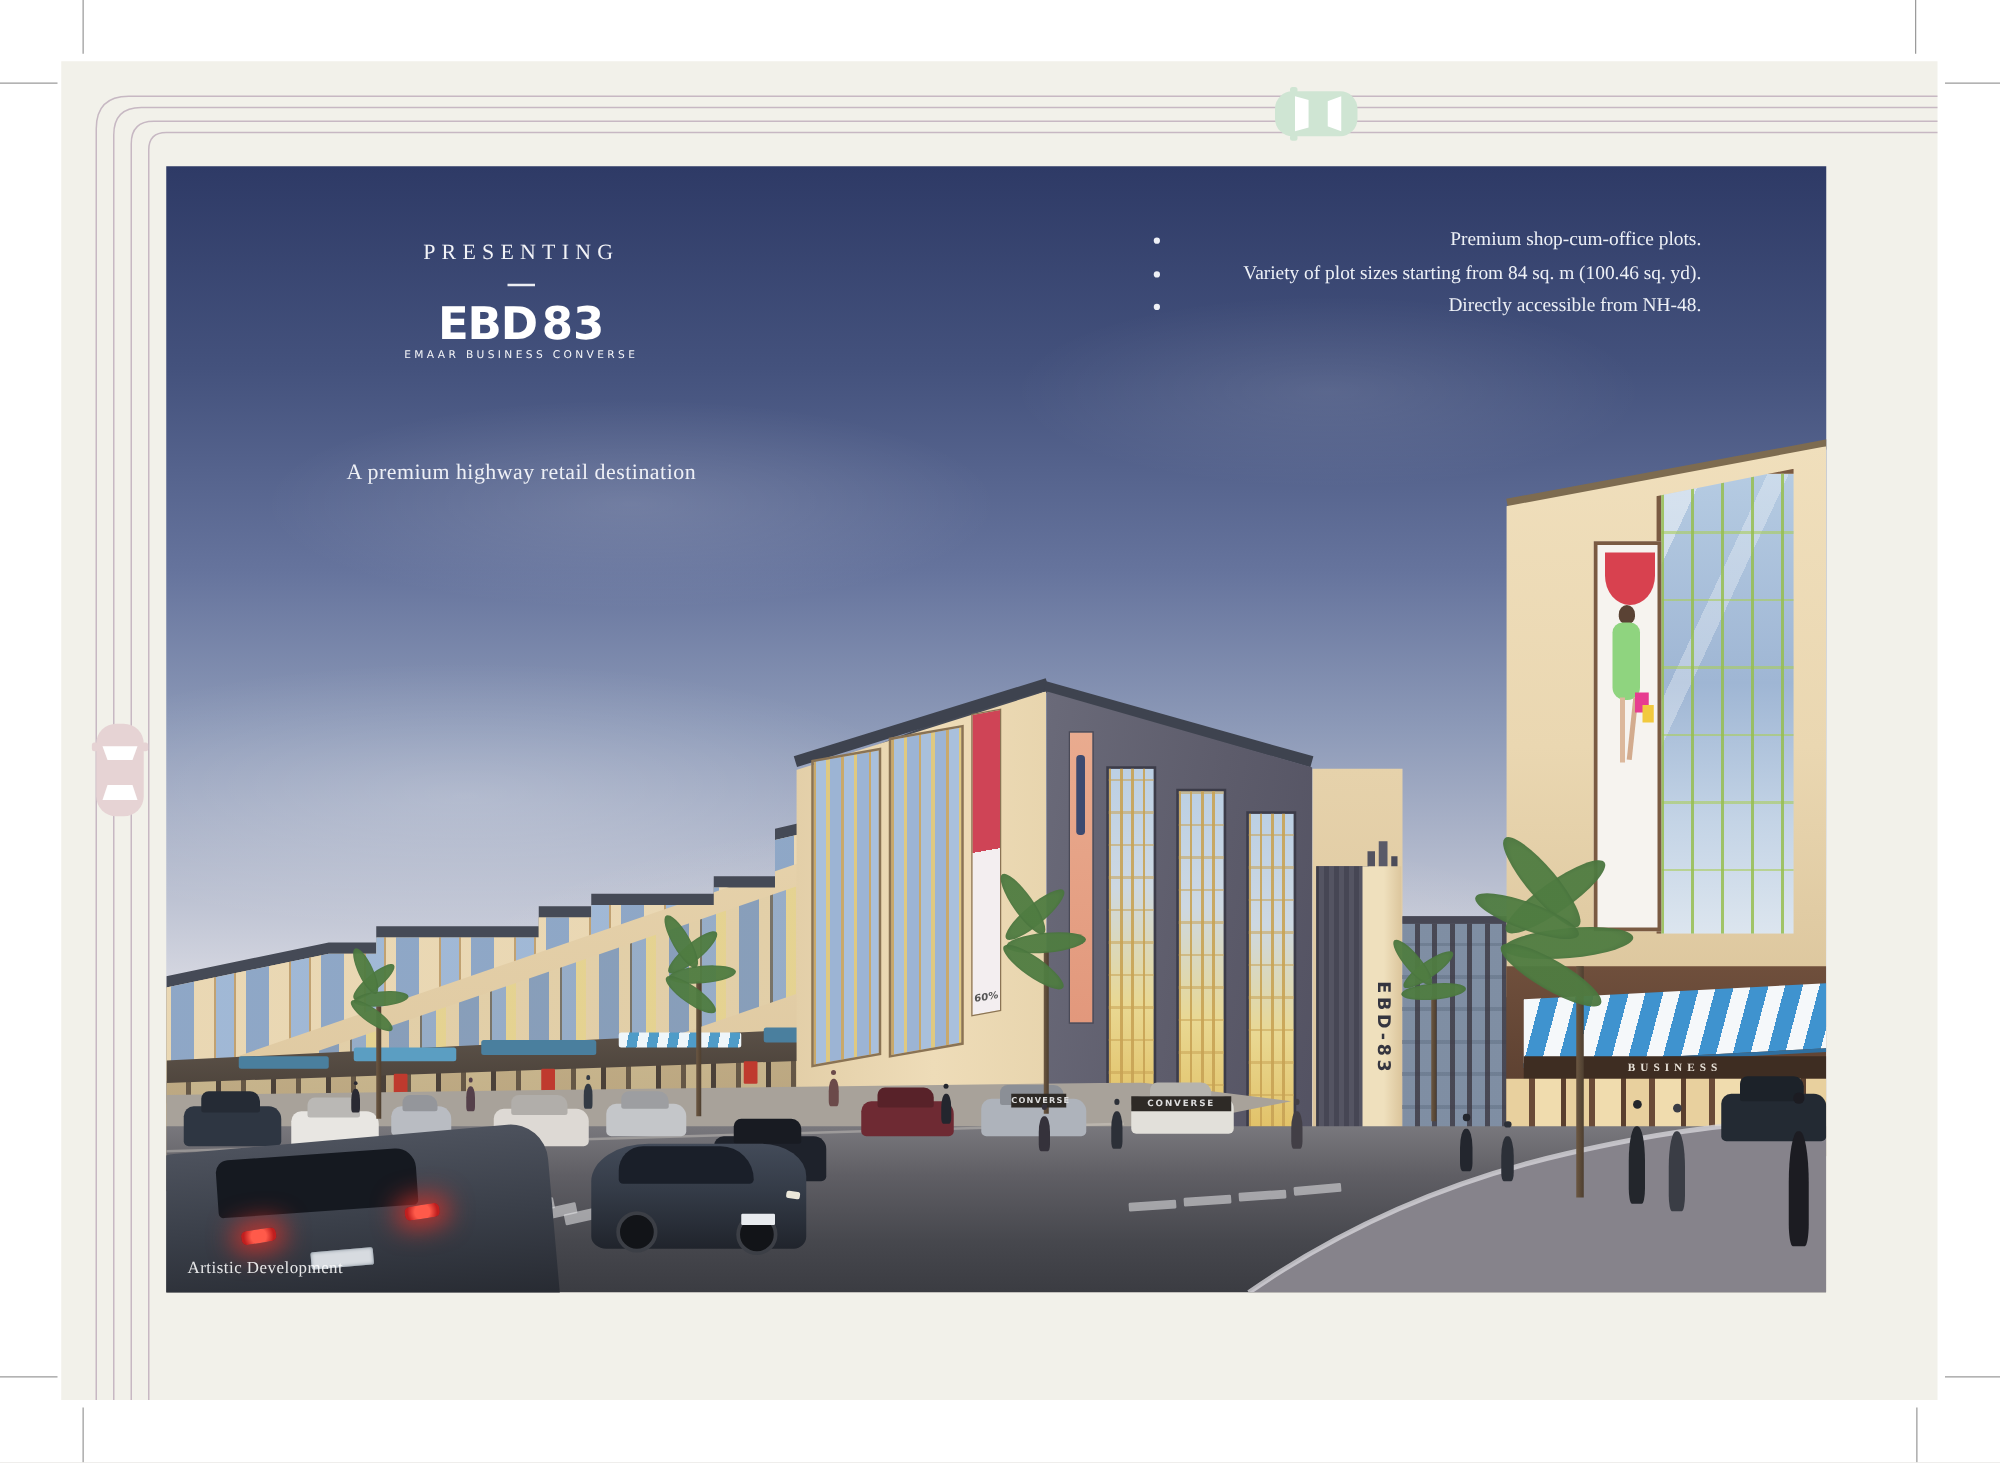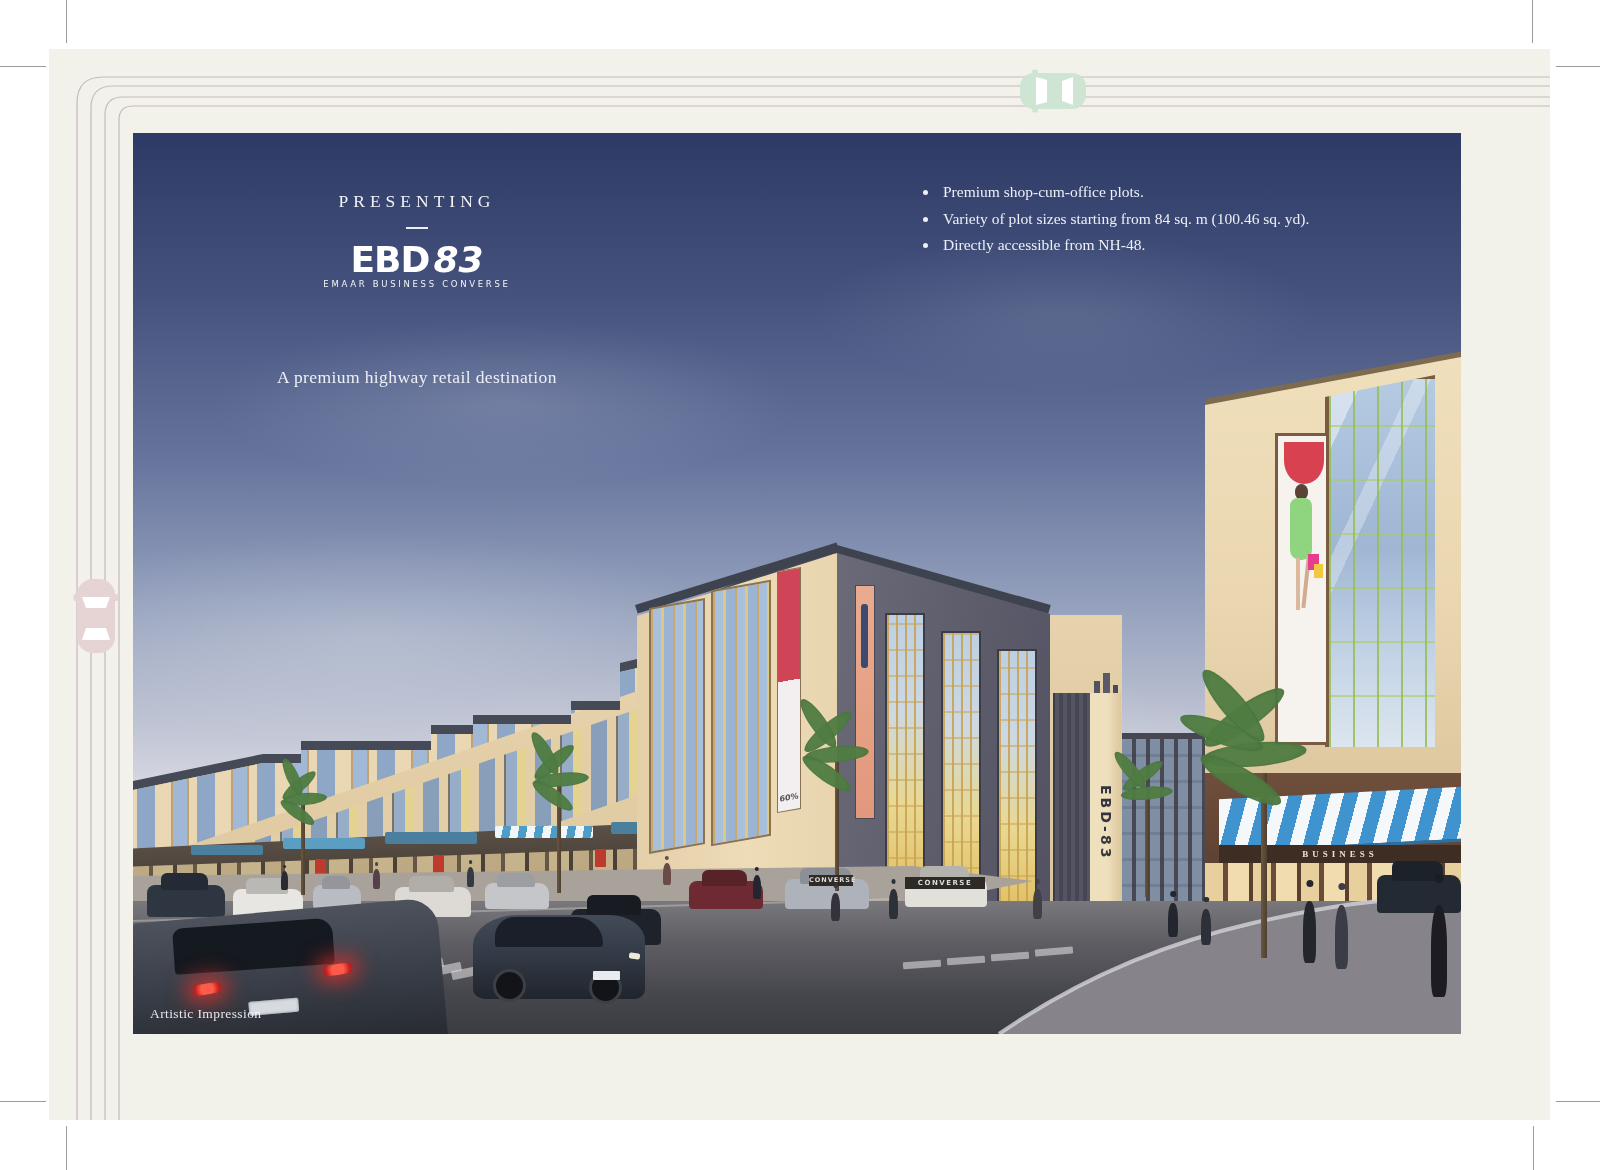--- a/index.html
+++ b/index.html
@@ -151,24 +151,24 @@
   .person{border-radius:45% 45% 20% 20%;}
   .person:before{content:"";position:absolute;left:50%;top:-34%;transform:translateX(-50%);
     width:55%;aspect-ratio:1;border-radius:50%;background:inherit;}
 
   
   .caption{left:17px;bottom:12px;color:rgba(255,255,255,.88);font-size:13.5px;letter-spacing:.4px;}
   .heroText{left:156px;top:58px;width:256px;text-align:center;color:#f2f3f7;}
   .presenting{font-size:17.5px;letter-spacing:5px;}
   .divider{width:22px;height:2px;background:#eceef4;margin:15px auto 16px auto;}
   .logoMain{font-family:"DejaVu Sans",sans-serif;font-weight:800;font-size:36px;line-height:30px;color:#ffffff;letter-spacing:-1px;}
-  .logoMain .n{letter-spacing:0;margin-left:4px;font-style:italic;}
+  .logoMain .n{letter-spacing:0;margin-left:4px;}
   .logoSub{font-family:"DejaVu Sans",sans-serif;font-size:8.5px;letter-spacing:2.7px;color:#f4f5f8;margin-top:4px;}
   .tagline{position:absolute;left:-45px;top:176px;width:346px;font-size:17.5px;color:#eef0f6;letter-spacing:.4px;}
-  .bullets{left:788px;top:46px;width:440px;color:#edf0f6;}
+  .bullets{left:788px;top:46px;width:440px;color:#edf0f6;text-align:right;}
   .bullets ul{list-style:none;margin:0;padding:0;}
   .bullets li{position:relative;padding-left:22px;font-size:15.5px;line-height:26.5px;}
   .bullets li:before{content:"";position:absolute;left:2px;top:11px;width:5px;height:5px;border-radius:50%;background:#eef0f6;}
 </style>
 </head>
 <body>
 
 <div class="stage">
 
   <div class="abs sheet"></div>
@@ -391,21 +391,21 @@
       <span class="hl"></span>
         <span class="plate"></span>
     </div>
     <div class="abs fgcarL">
       <span class="glassr"></span>
       <span class="tl" style="left:74px;top:66px;transform:rotate(-4deg);"></span>
       <span class="tl" style="left:206px;top:58px;transform:rotate(-4deg);"></span>
       <span class="plate"></span>
     </div>
 
-    <div class="abs caption">Artistic Impression</div>
+    <div class="abs caption">Artistic Development</div>
 
     <div class="abs heroText">
       <div class="presenting">PRESENTING</div>
       <div class="divider"></div>
       <div class="logoMain"><span>EBD</span><span class="n">83</span></div>
       <div class="logoSub">EMAAR BUSINESS CONVERSE</div>
       <div class="tagline">A premium highway retail destination</div>
     </div>
 
     <div class="abs bullets">

